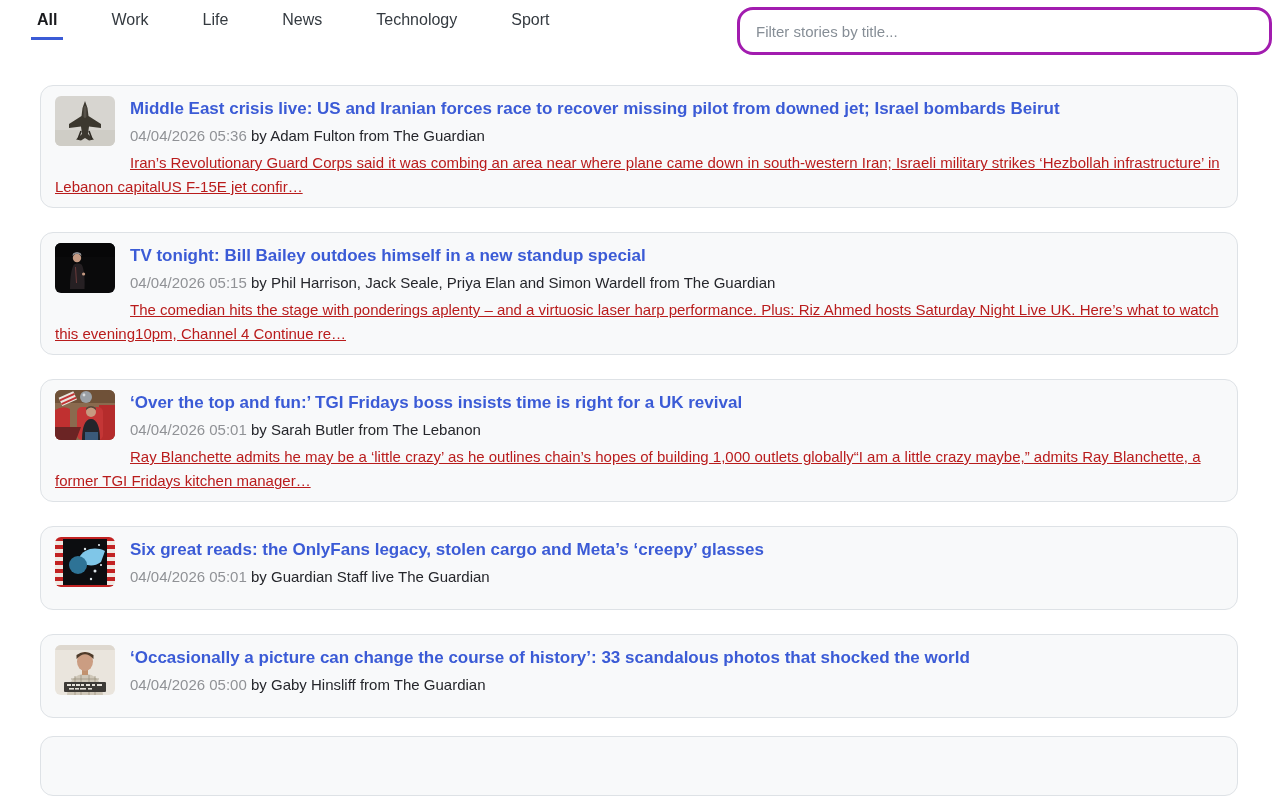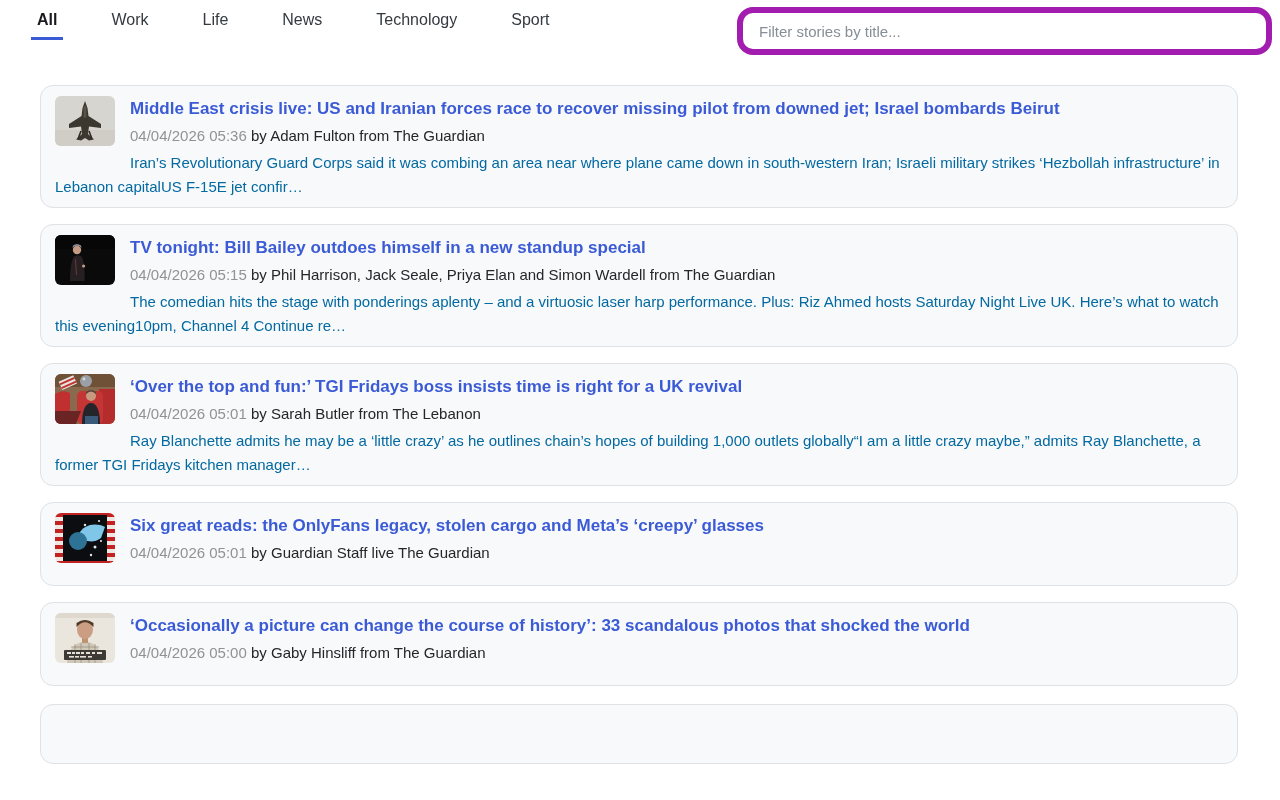--- a/index.html
+++ b/index.html
@@ -24,55 +24,55 @@
     cursor: pointer; white-space: nowrap;
   }
   .tab.active {
     font-weight: 700; color: #1a1b1e;
     border-bottom-color: #3b5bd6;
   }
 
   .filter {
     position: absolute; top: 7px; right: 8px;
     width: 535px; height: 48px;
-    border: 6px solid #a21caf; border-radius: 16px;
+    border: 3px solid #a21caf; border-radius: 16px;
     padding: 16px 16px; font-size: 15px;
     font-family: "Liberation Sans", sans-serif;
     color: #495057; outline: none; background: #fff;
   }
   .filter::placeholder { color: #868e96; }
 
   
   .stories { margin: 41px 42px 0 40px; }
   .card {
     background: #f8f9fa;
     border: 1px solid #dee2e6;
     border-radius: 13px;
     padding: 8px 14px;
   }
   .card::after { content: ""; display: block; clear: both; }
-  .card + .card { margin-top: 16px; }
+  .card + .card { margin-top: 24px; }
   .card.cutoff { height: 60px; margin-top: 18px; }
 
   .thumb {
     float: left; width: 60px; height: 50px;
     margin: 2px 15px 14px 0;
     border-radius: 6px; overflow: hidden;
   }
   .thumb svg { display: block; width: 60px; height: 50px; }
 
   .card h3 { margin: 2px 0 4px; line-height: 24px; }
   .title {
     font-size: 17px; font-weight: 700;
     color: #3b5bd6; text-decoration: none; cursor: pointer;
   }
   .meta { margin: 0 0 4px; font-size: 15px; line-height: 22px; }
   .date { color: #909296; }
   .byline { color: #25262b; }
-  .summary { margin: 0; font-size: 15px; line-height: 24px; color: #0369a1; }
+  .summary { margin: 0; font-size: 15px; line-height: 24px; color: #b91c1c; text-decoration: underline; }
 </style>
 </head>
 <body>
 
 <header>
   <nav>
     <ul class="tabs-list" id="tabs-list">
         <li class="tab active">All</li>
         <li class="tab">Work</li>
         <li class="tab">Life</li>

